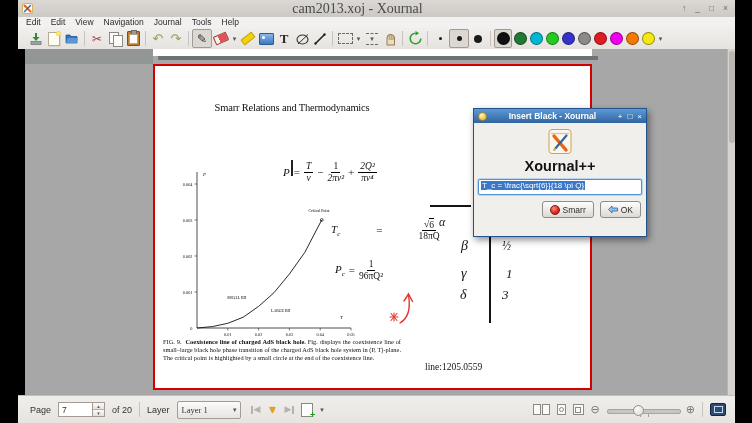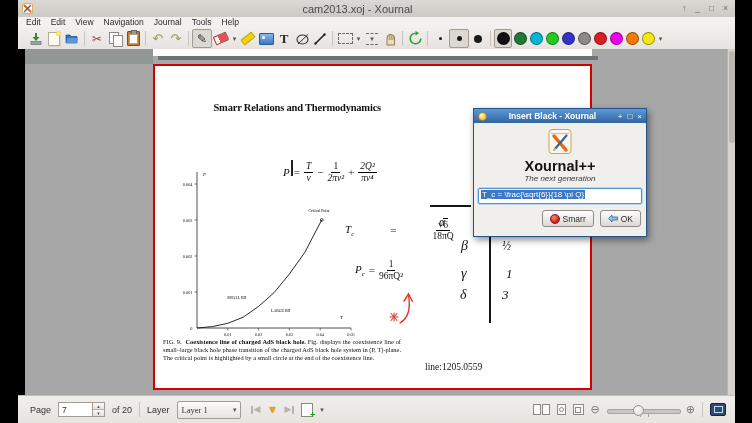--- a/index.html
+++ b/index.html
@@ -3,21 +3,21 @@
 <meta charset="utf-8">
 <style>
   html,body{margin:0;padding:0;}
   body{font-family:"Liberation Sans",sans-serif;background:#000;}
   .screen{position:relative;width:752px;height:423px;background:#000;overflow:hidden;}
   .win{position:absolute;left:18px;top:0;width:717px;height:423px;background:#ecebe9;}
 
   
   .titlebar{position:absolute;left:0;top:0;right:0;height:17px;display:flex;align-items:center;
     background:linear-gradient(#dcd9d5,#ccc8c4);border-bottom:1px solid #b3afaa;}
-  .titlebar .ttl{flex:1;text-align:center;font-size:11px;color:#4a4a4a;}
+  .titlebar .ttl{flex:1;text-align:center;font-size:14px;color:#4a4a4a;font-family:Liberation Serif, serif;}
   .winctl{display:flex;gap:9px;margin-right:7px;font-size:8.5px;color:#6b6b6b;}
   .winctl span{cursor:default;line-height:9px;}
 
   
   .menubar{position:absolute;left:0;top:17px;right:0;height:11px;background:#f3f1ef;display:flex;align-items:center;padding-left:3px;}
   .menubar span{font-size:8.5px;color:#2b2b2b;padding:0 5px;line-height:11px;}
 
   
   .toolbar{position:absolute;left:0;top:28px;right:0;height:21px;display:flex;align-items:center;padding-left:9px;
     background:linear-gradient(#f1efed,#e6e3df);border-bottom:1px solid #b9b5b0;}
@@ -55,27 +55,27 @@
   .band{position:absolute;left:7px;top:0;width:128px;height:15px;background:#929694;}
   .sliver{position:absolute;left:135px;top:0;width:439px;height:7px;background:#fff;}
   .sliver-sh{position:absolute;left:140px;top:7px;width:440px;height:4px;background:#6e7272;}
   .page{position:absolute;left:135px;top:15px;width:435px;height:322px;background:#fff;border:2px solid #d40000;}
   .blackstrip{position:absolute;left:0;top:0;width:7px;height:346px;background:#000;z-index:30;}
   .vscroll{position:absolute;left:709px;top:0;width:8px;height:346px;background:#d6d3cf;border-left:1px solid #b9b5b0;}
   .vthumb{position:absolute;left:1px;top:2px;width:6px;height:92px;background:#bab7b2;border-radius:3px;}
 
   
   .page *{font-family:"Liberation Serif",serif;color:#111;}
-  .doc-title{position:absolute;left:48px;top:36px;width:178px;text-align:right;font-weight:bold;font-size:10.5px;letter-spacing:-0.2px;}
+  .doc-title{position:absolute;left:48px;top:36px;width:178px;text-align:center;font-weight:normal;font-size:10.5px;letter-spacing:-0.2px;}
   .doc-sub{position:absolute;left:80px;top:74px;width:270px;font-size:9px;white-space:nowrap;}
   .stray{position:absolute;left:136px;top:94px;width:1.5px;height:16px;background:#222;}
   .formula{position:absolute;display:flex;align-items:center;gap:4px;font-size:11px;font-style:italic;}
   .f-main{left:128px;top:95px;}
-  .f-tc{left:190px;top:153px;gap:36px;}
-  .f-pc{left:200px;top:193px;}
+  .f-tc{left:176px;top:153px;gap:36px;}
+  .f-pc{left:180px;top:193px;}
   .frac{display:inline-flex;flex-direction:column;align-items:center;font-size:9.5px;line-height:1.15;}
   .frac .num{border-bottom:0.9px solid #000;padding:0 2px;}
   .roman{font-style:normal;}
   sub.sm{font-size:7px;font-style:italic;}
   .radarg{border-top:1px solid #000;padding-top:0.5px;}
   .hline{position:absolute;left:275px;top:139px;width:41px;height:1.5px;background:#151515;}
   .vline{position:absolute;left:334px;top:167px;width:1.5px;height:90px;background:#151515;}
   .hw{position:absolute;font-style:italic;color:#141414;}
   .caption{position:absolute;left:8px;top:272px;width:238px;font-size:6.4px;line-height:1.25;text-align:justify;}
   .arxiv{position:absolute;left:270px;top:296px;font-size:9.5px;}
@@ -430,21 +430,20 @@
         </span>
       </div>
       <svg style="display:block;margin:5px auto 0" width="24" height="27" viewBox="0 0 24 27">
         <rect x="1" y="1.5" width="22" height="24" rx="3" fill="#fcf7ec" stroke="#caa64a" stroke-width="1"></rect>
         <line x1="3" y1="5.5" x2="21" y2="5.5" stroke="#e0c893" stroke-width="1.4"></line>
         <path d="M6,8 L18,22" stroke="#e8641a" stroke-width="3.4" stroke-linecap="round"></path>
         <path d="M18.5,7.5 L6.5,21.5" stroke="#31649f" stroke-width="2.2" stroke-linecap="round"></path>
         <polygon points="5,23 8.4,21.4 6.6,19.6" fill="#f2c23c"></polygon>
       </svg>
       <div class="xpp-name">Xournal++</div>
-      <div class="xpp-tag">The next generation</div>
       <div class="latex-input">
         <span class="seltext">T_c = \frac{\sqrt{6}}{18 \pi Q}</span>
       </div>
       <div class="btnrow">
         <div class="btn">
           <span class="cancel-dot"></span>
           <span>Smarr</span>
         </div>
         <div class="btn">
           <svg width="10" height="9" viewBox="0 0 10 9">

